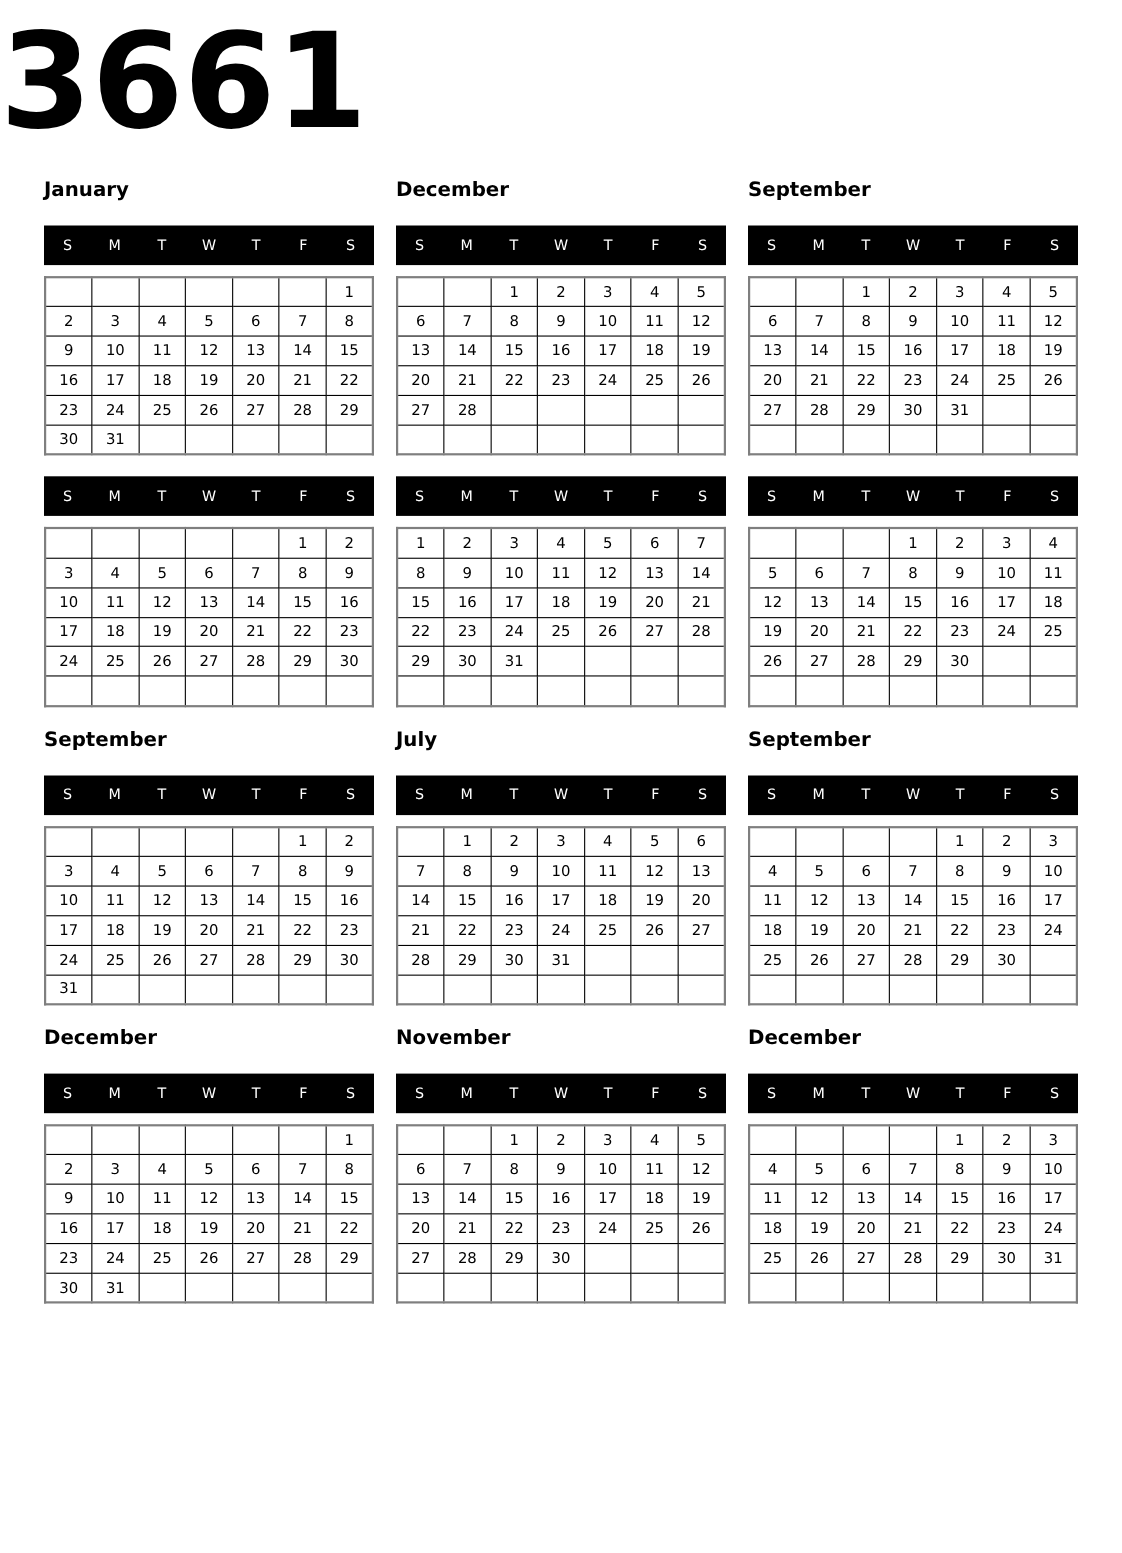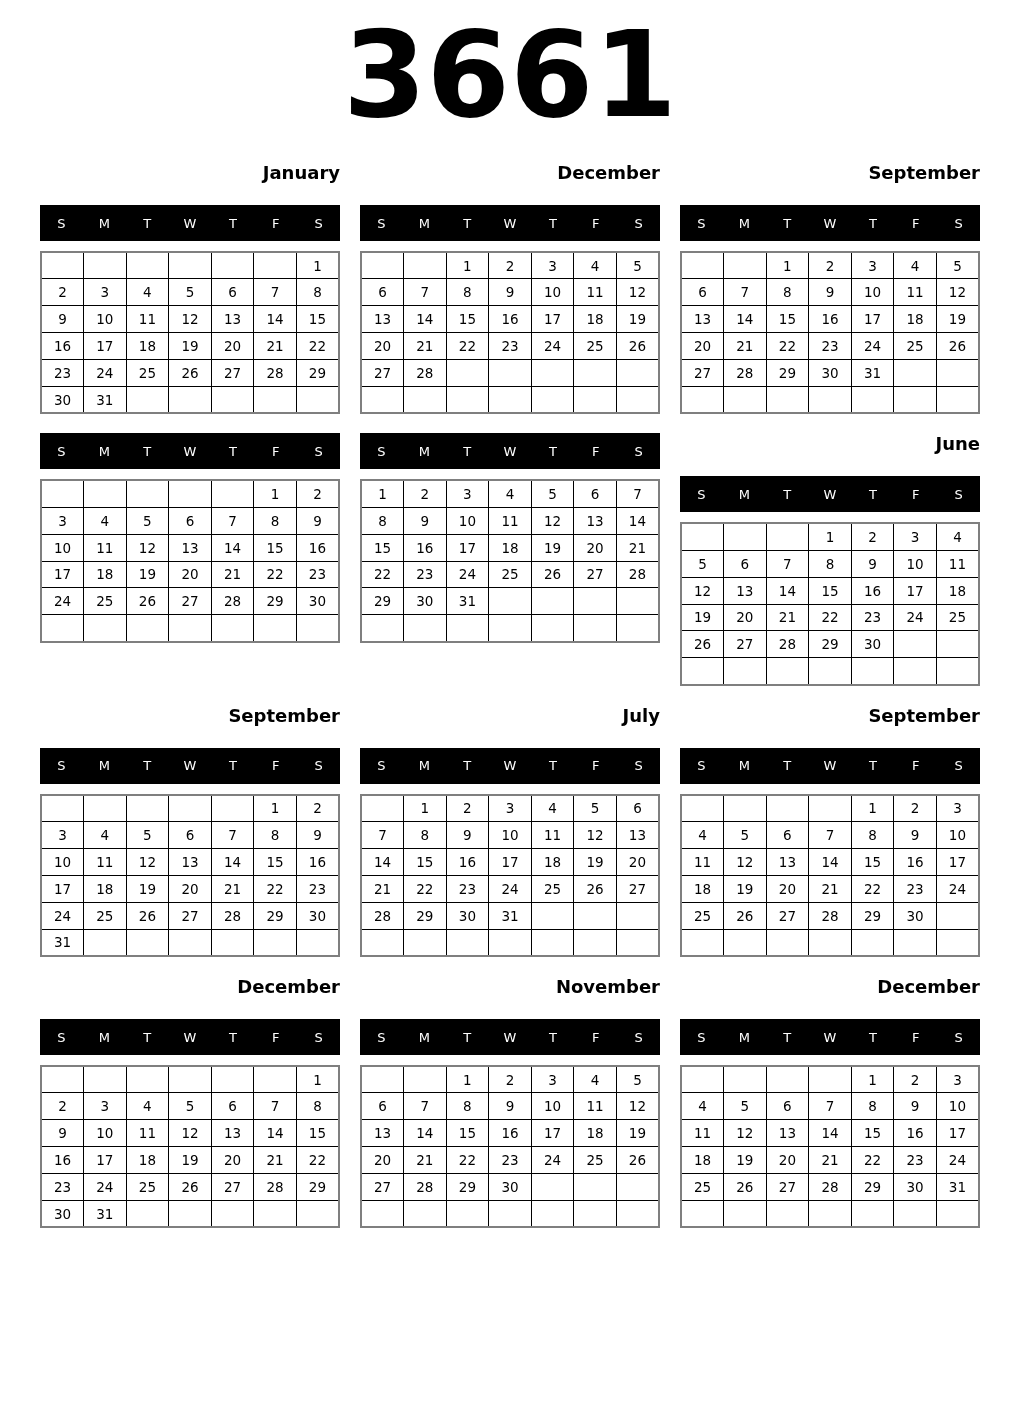--- a/index.html
+++ b/index.html
@@ -8,41 +8,40 @@
     background: #ffffff;
   }
   body {
     width: 1020px; height: 1412px;
     font-family: "DejaVu Sans", sans-serif;
     color: #000000;
     overflow: hidden;
   }
   .year {
     margin: 6px 0 0 0;
-    text-align: center;
     font-size: 120px;
     line-height: 1.15;
     font-weight: bold;
     letter-spacing: 0px;
     color: #000000;
   }
   .months-grid {
     display: grid;
     grid-template-columns: repeat(3, 300px);
     column-gap: 20px;
     row-gap: 19px;
     margin: 18px 40px 0 40px;
   }
   .month { width: 300px; }
   .month-name {
     margin: 0 0 22px 0;
     font-size: 18px;
     line-height: 21px;
     font-weight: bold;
-    text-align: right;
+    text-align: left;
     color: #000000;
   }
   .weekday-bar {
     height: 36px;
     background: var(--header-bg, #000000);
     display: grid;
     grid-template-columns: repeat(7, 1fr);
     align-items: center;
     margin-bottom: 10px;
   }
@@ -421,21 +420,20 @@
               <td></td>
               <td></td>
               <td></td>
               <td></td>
             </tr>
           </tbody>
         </table>
   </section>
 
   <section class="month">
-    <h2 class="month-name">June</h2>
     <div class="weekday-bar">
           <span class="weekday">S</span>
           <span class="weekday">M</span>
           <span class="weekday">T</span>
           <span class="weekday">W</span>
           <span class="weekday">T</span>
           <span class="weekday">F</span>
           <span class="weekday">S</span>
         </div>
     <table class="days">

